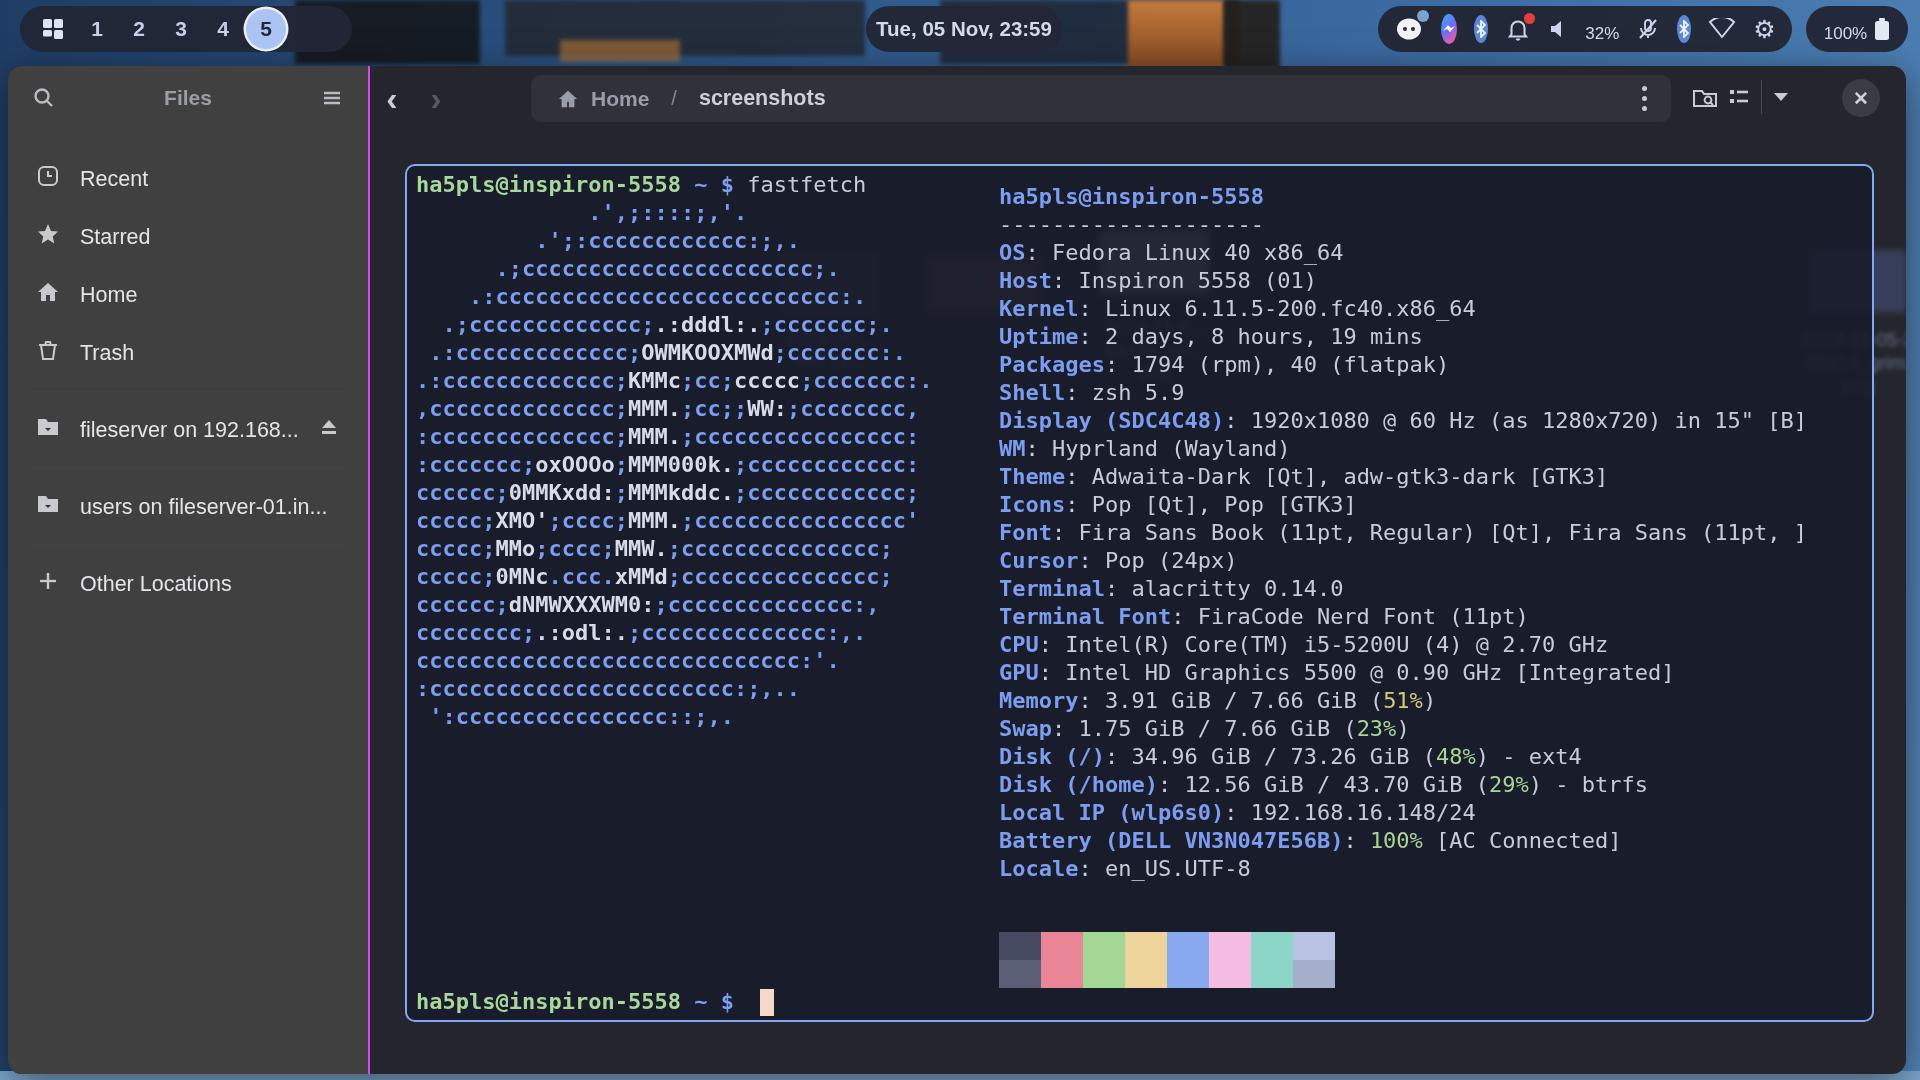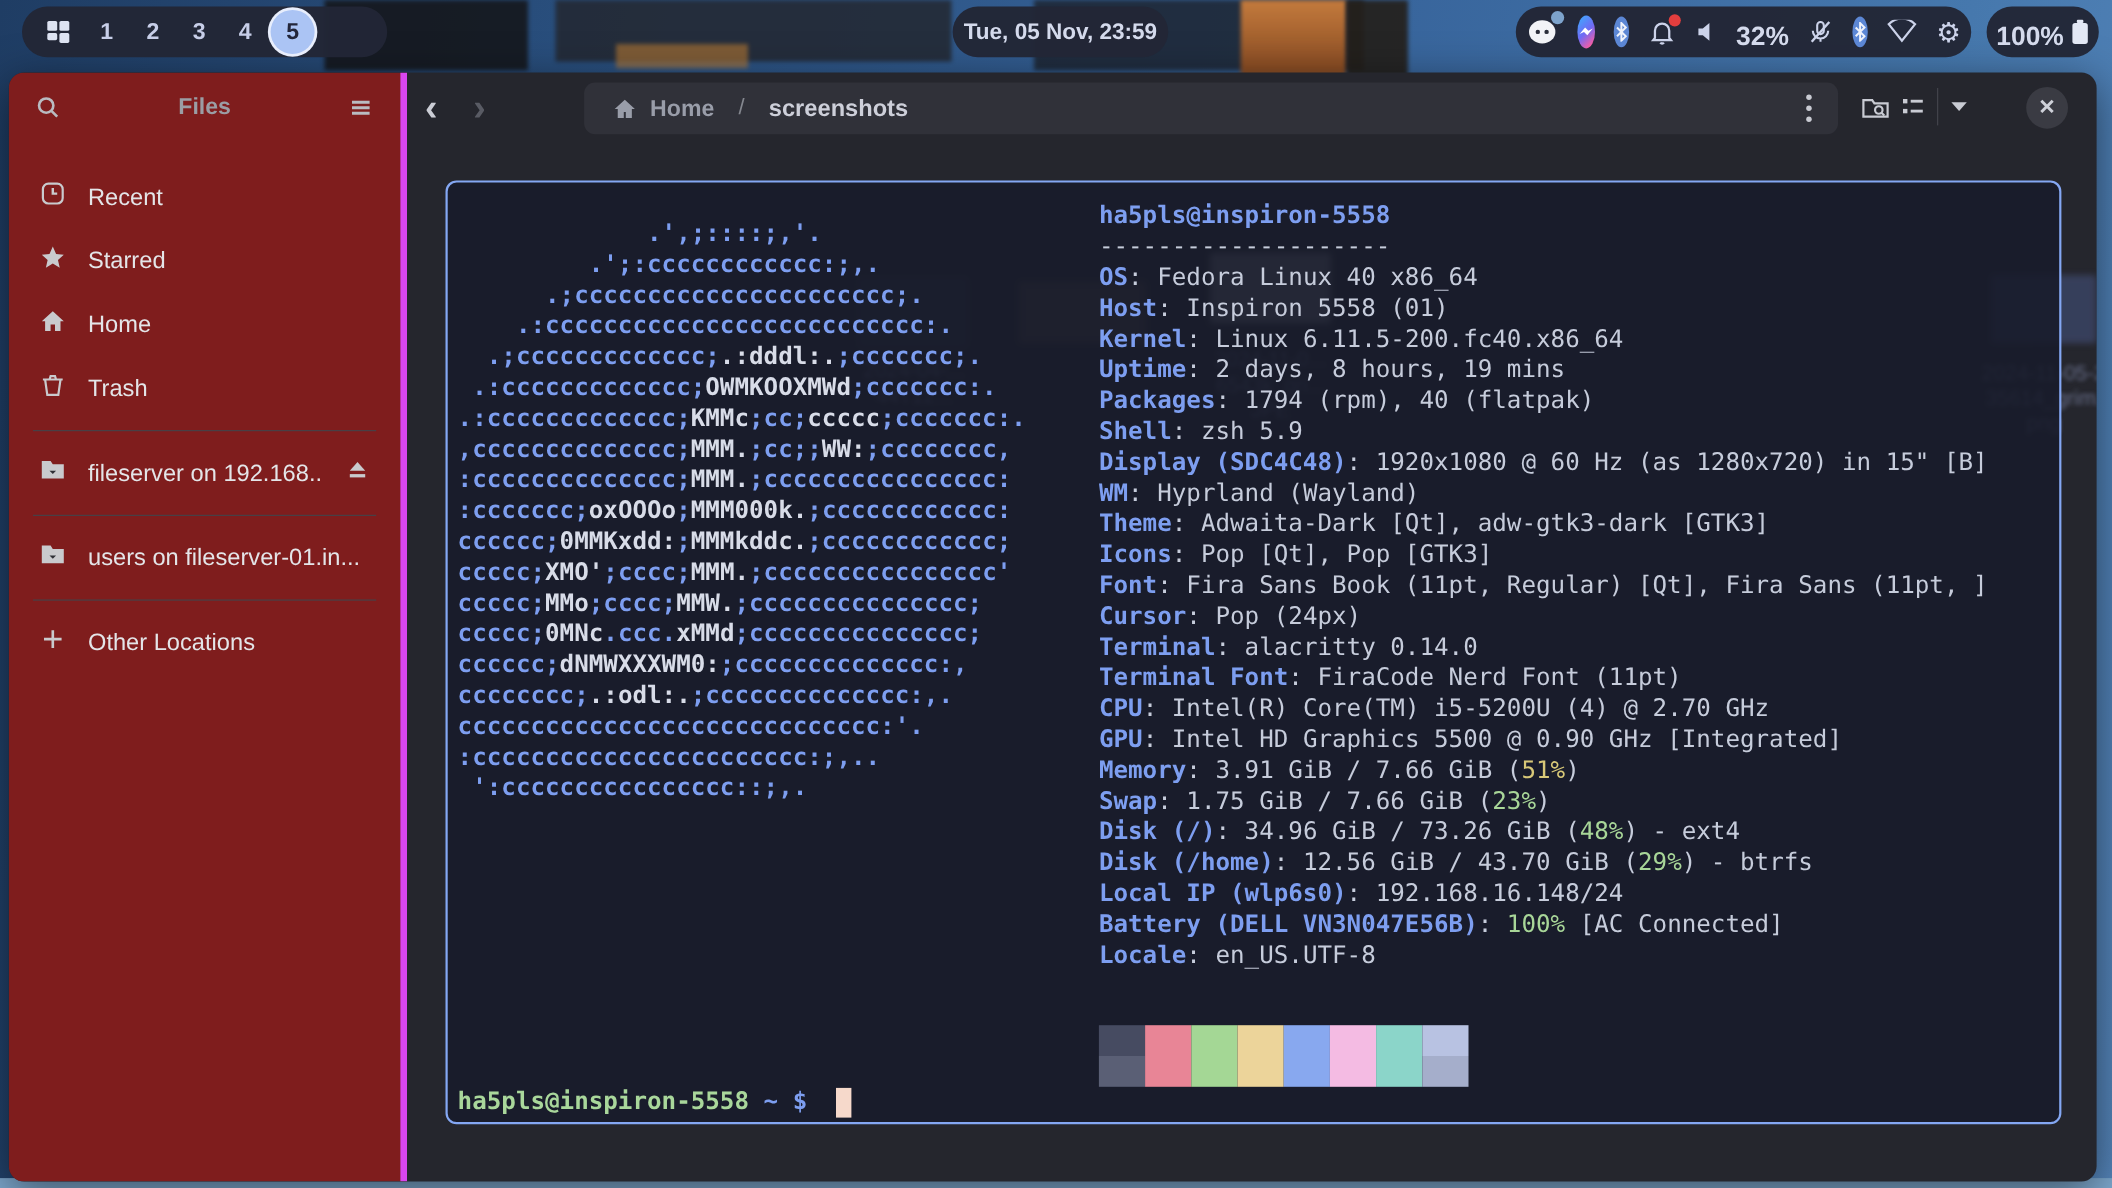--- a/index.html
+++ b/index.html
@@ -17,34 +17,34 @@
   .pill { position:absolute; top:6px; height:46px; background:rgba(34,38,54,.97);
           border-radius:23px; display:flex; align-items:center; color:#ccd3ea; }
   .left-pill { left:20px; width:332px; padding:0 12px 0 20px; gap:10px; }
   .ws-num { width:42px; text-align:center; font-size:21px; font-weight:bold; color:#c7cee8; cursor:default; }
   .ws-active { width:40px; height:40px; line-height:40px; border-radius:20px; background:#abc4f4;
                color:#23263a; box-shadow:0 0 0 2.5px #e8eefc; margin-left:2px; }
   .clock-pill { left:866px; width:196px; justify-content:center; font-size:20.5px; font-weight:600; color:#d4daec; }
   .tray-pill { left:1378px; width:414px; padding:0 20px; gap:17px; justify-content:center; }
   .battery-pill { left:1806px; width:102px; justify-content:center; gap:7px; font-size:20.5px; font-weight:600; }
   .tray-ic { display:flex; align-items:center; justify-content:center; position:relative; }
-  .pct { font-size:24px; font-weight:700; color:#d4daec;margin-top:10px; }
+  .pct { font-size:17px; font-weight:400; color:#d4daec;margin-top:10px; }
   .badge-red { position:absolute; right:-4px; top:-3px; width:11px; height:11px; border-radius:50%; background:#e33e3e; }
   .badge-blue { position:absolute; right:-5px; top:-4px; width:12px; height:12px; border-radius:50%; background:#7da3cc; }
   .msgr { width:30px; height:30px; border-radius:50%;
           background:linear-gradient(135deg,#3fa9fd 5%,#6f6bf5 50%,#ef5da8 85%,#ff8a5c 100%);
           display:flex; align-items:center; justify-content:center; }
   .btc { width:28px; height:28px; border-radius:50%; background:#5c87d5; display:flex; align-items:center; justify-content:center; }
   .gear-glyph { font-size:25px; color:#ccd3ea; font-family:"DejaVu Sans", sans-serif; }
 
   
   .files-window { position:absolute; left:8px; top:66px; width:1898px; height:1008px;
     background:#25262d; border-radius:14px; overflow:hidden; z-index:5;
     box-shadow:0 10px 40px rgba(0,0,0,.5); display:flex; }
-  .sidebar { width:362px; height:100%; background:#7f1d1d; border-right:6px solid #d946ef; position:relative; }
+  .sidebar { width:362px; height:100%; background:#404040; border-right:2px solid #d946ef; position:relative; }
   .sidebar-header { height:64px; display:flex; align-items:center; padding:0 24px; }
   .sb-title { flex:1; text-align:center; font-weight:bold; font-size:21px; color:#9b9da4; }
   .sb-items { padding:20px 8px 0 8px; }
   .sb-item { display:flex; align-items:center; gap:20px; height:58px; padding:0 20px; border-radius:8px;
              color:#e4e5e8; font-size:21.5px; }
   .sb-item .sb-label { flex:1; white-space:nowrap; overflow:hidden; }
   .sb-sep { height:1px; background:#43444b; margin:9px 14px; }
   .main { flex:1; position:relative; }
   .main-header { position:absolute; left:0; top:0; right:0; height:64px; display:flex; align-items:center; }
   .nav-arrow { font-size:34px; line-height:30px; width:44px; text-align:center; color:#cbcdd5; font-weight:bold; }
@@ -231,20 +231,21 @@
 JPE</div>
         <div class="thumb" style="left: 1440px; top: 120px; width: 96px; height: 62px; background: rgb(68, 80, 122);"></div>
         <div class="thumb-label" style="left: 1418px; top: 198px; width: 140px;">2024-11-05-2
 35614_grim.
 png</div>
       </div>
   </section>
 </div>
 
 <div class="terminal">
+  <pre class="t-line1"><span class="pg">ha5pls@inspiron-5558</span><span class="pb"> ~ $ </span><span>fastfetch</span></pre>
   <pre class="t-art" id="t-art"><span class="b">             .',;::::;,'.</span>
 <span class="b">         .';:cccccccccccc:;,.</span>
 <span class="b">      .;cccccccccccccccccccccc;.</span>
 <span class="b">    .:cccccccccccccccccccccccccc:.</span>
 <span class="b">  .;ccccccccccccc;</span><span class="w">.:dddl:.</span><span class="b">;ccccccc;.</span>
 <span class="b"> .:ccccccccccccc;</span><span class="w">OWMKOOXMWd</span><span class="b">;ccccccc:.</span>
 <span class="b">.:ccccccccccccc;</span><span class="w">KMMc</span><span class="b">;cc;</span><span class="w">ccccc</span><span class="b">;ccccccc:.</span>
 <span class="b">,cccccccccccccc;</span><span class="w">MMM.</span><span class="b">;cc;;</span><span class="w">WW:</span><span class="b">;cccccccc,</span>
 <span class="b">:cccccccccccccc;</span><span class="w">MMM.</span><span class="b">;cccccccccccccccc:</span>
 <span class="b">:ccccccc;</span><span class="w">oxOOOo</span><span class="b">;</span><span class="w">MMM000k.</span><span class="b">;cccccccccccc:</span>

